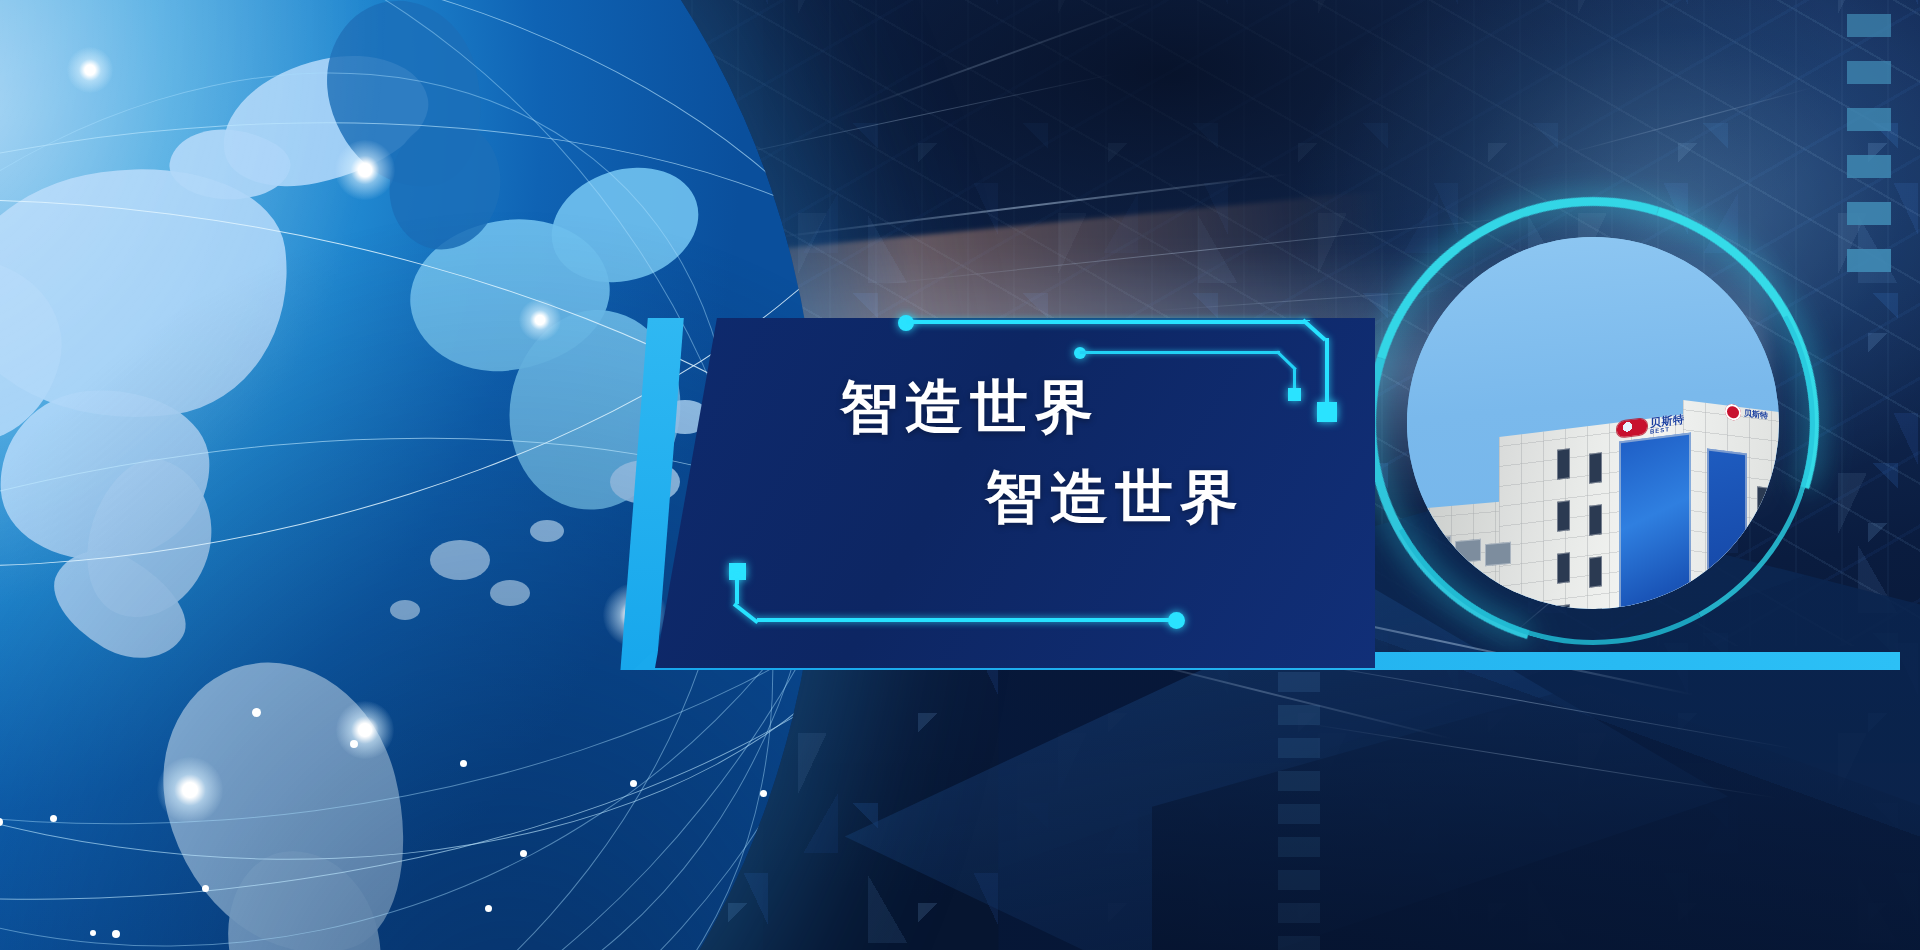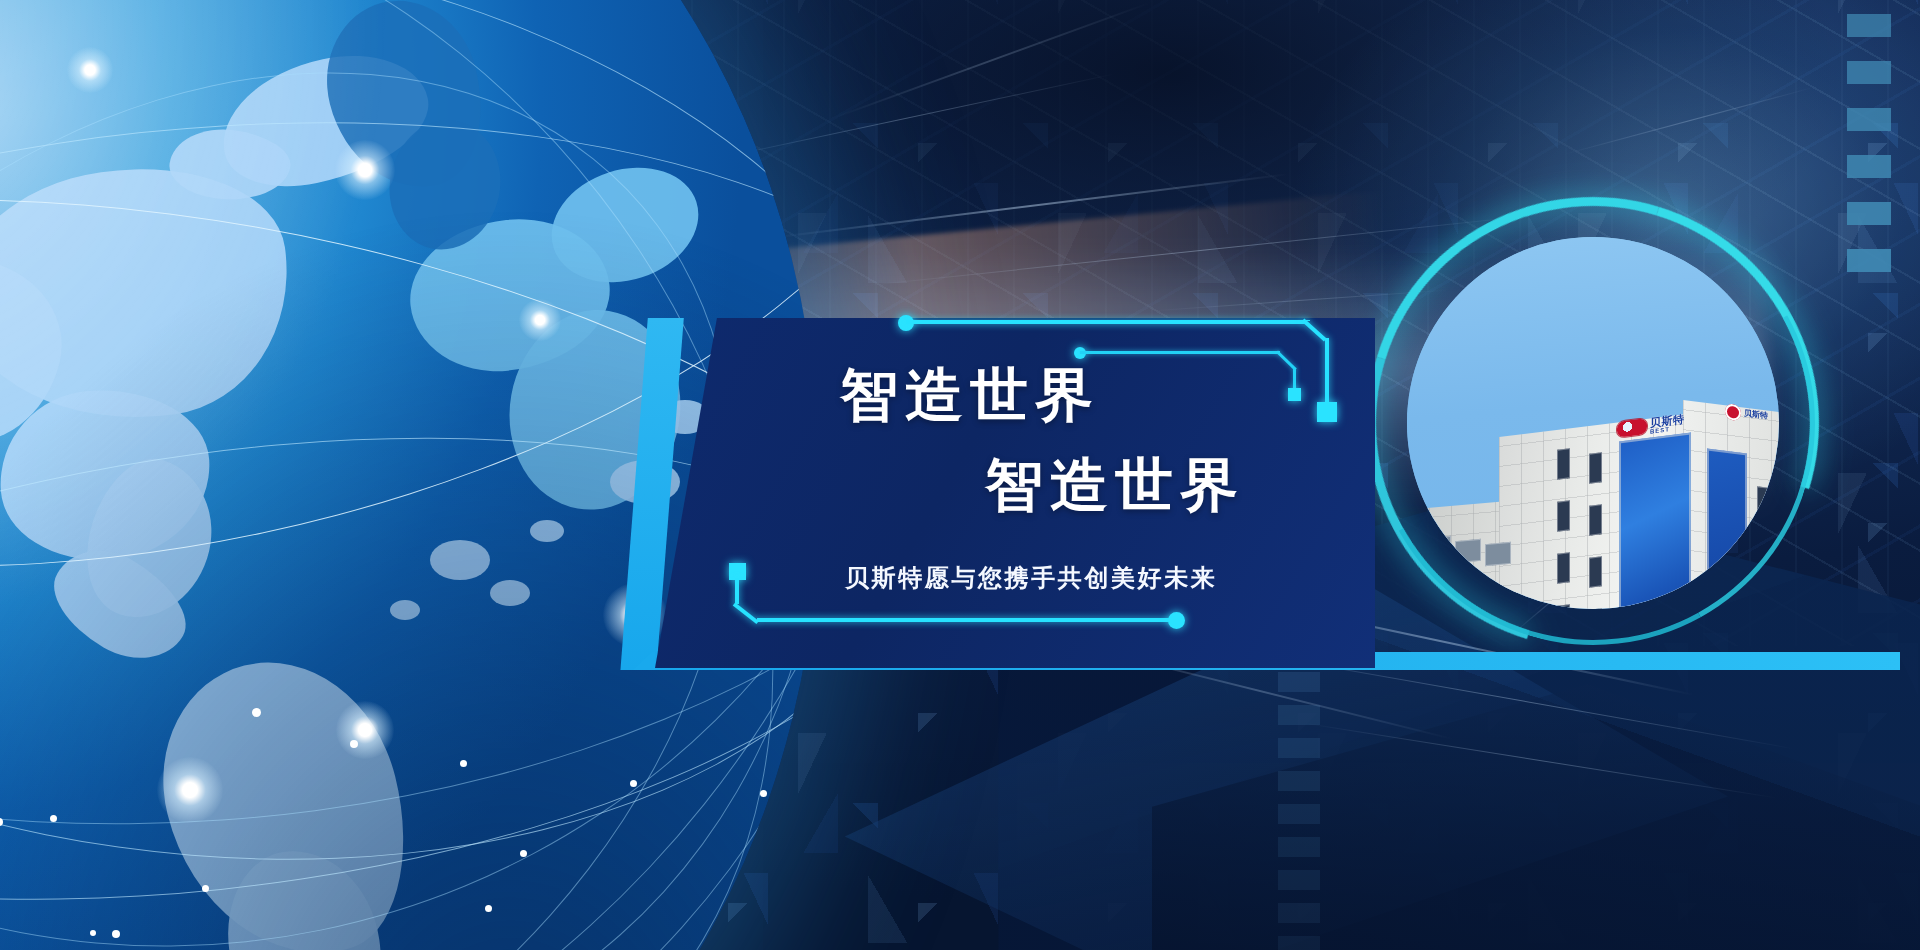--- a/index.html
+++ b/index.html
@@ -232,21 +232,21 @@
     position:absolute;left:655px;top:652px;width:1245px;height:18px;
     background:linear-gradient(90deg,#17a7ec 0%,#24b4f0 55%,#2cc0f6 100%);
   }
   .panel-bottom-link{
     position:absolute;left:633px;top:652px;width:40px;height:18px;
     background:#19a9ed;
     clip-path:polygon(46% 0,100% 0,100% 100%,0 100%);
   }
 
   .headline{
-    position:absolute;left:0;top:0;width:100%;height:100%;
+    position:absolute;left:0;top:12px;width:100%;height:100%;
     color:#ffffff;
   }
   .h-line1{
     position:absolute;left:185px;top:48px;
     font-size:58px;font-weight:700;letter-spacing:7px;line-height:1;
     text-shadow:0 2px 6px rgba(0,0,0,.35);
   }
   .h-line2{
     position:absolute;left:330px;top:138px;
     font-size:58px;font-weight:700;letter-spacing:7px;line-height:1;
@@ -416,21 +416,20 @@
   </div>
 
   <div class="panel-stripe"></div>
   <div class="panel-bottom-link"></div>
   <div class="panel-bottom"></div>
 
   <div class="panel">
     <div class="headline">
       <div class="h-line1">智造世界</div>
       <div class="h-line2">智造世界</div>
-      <div class="h-sub">贝斯特愿与您携手共创美好未来</div>
     </div>
   </div>
 
   <div id="circuits" style="position: absolute; inset: 0px;">
       <div class="dot" style="left: 898px; top: 315px; width: 16px; height: 16px;"></div>
       <div class="trace" style="left: 906px; top: 320px; width: 400px; height: 4px;"></div>
       <div class="trace" style="left: 1306px; top: 320px; width: 4px; height: 1px; transform: rotate(0deg);"></div>
       <div class="trace" style="left: 1303px; top: 318px; width: 30px; height: 4px; transform: rotate(42deg); transform-origin: left center;"></div>
       <div class="trace" style="left: 1325px; top: 338px; width: 4px; height: 68px;"></div>
       <div class="sq" style="left: 1317px; top: 402px; width: 20px; height: 20px;"></div>

